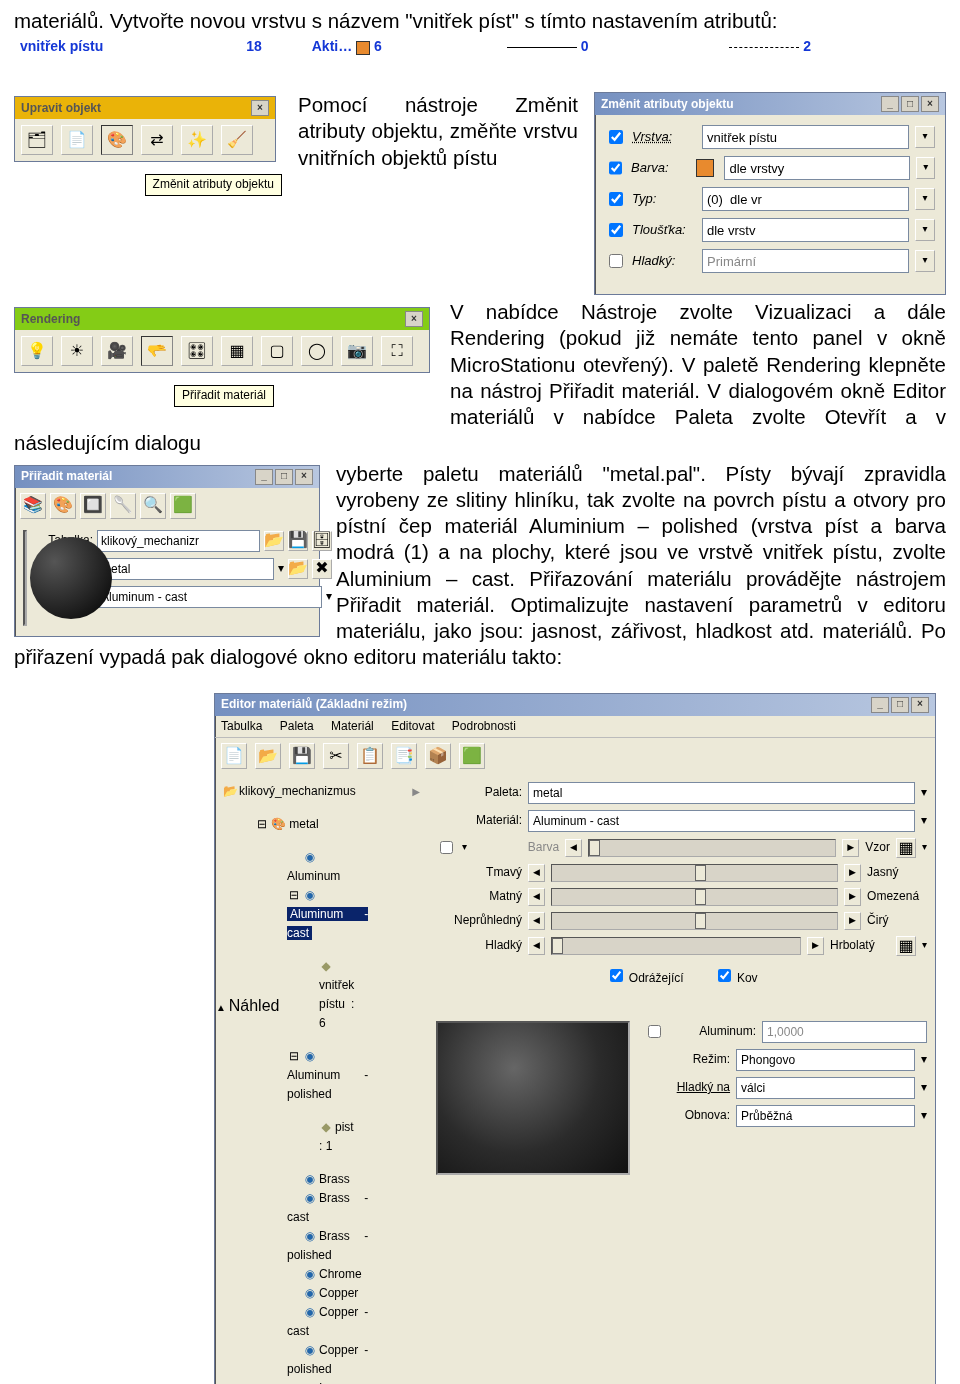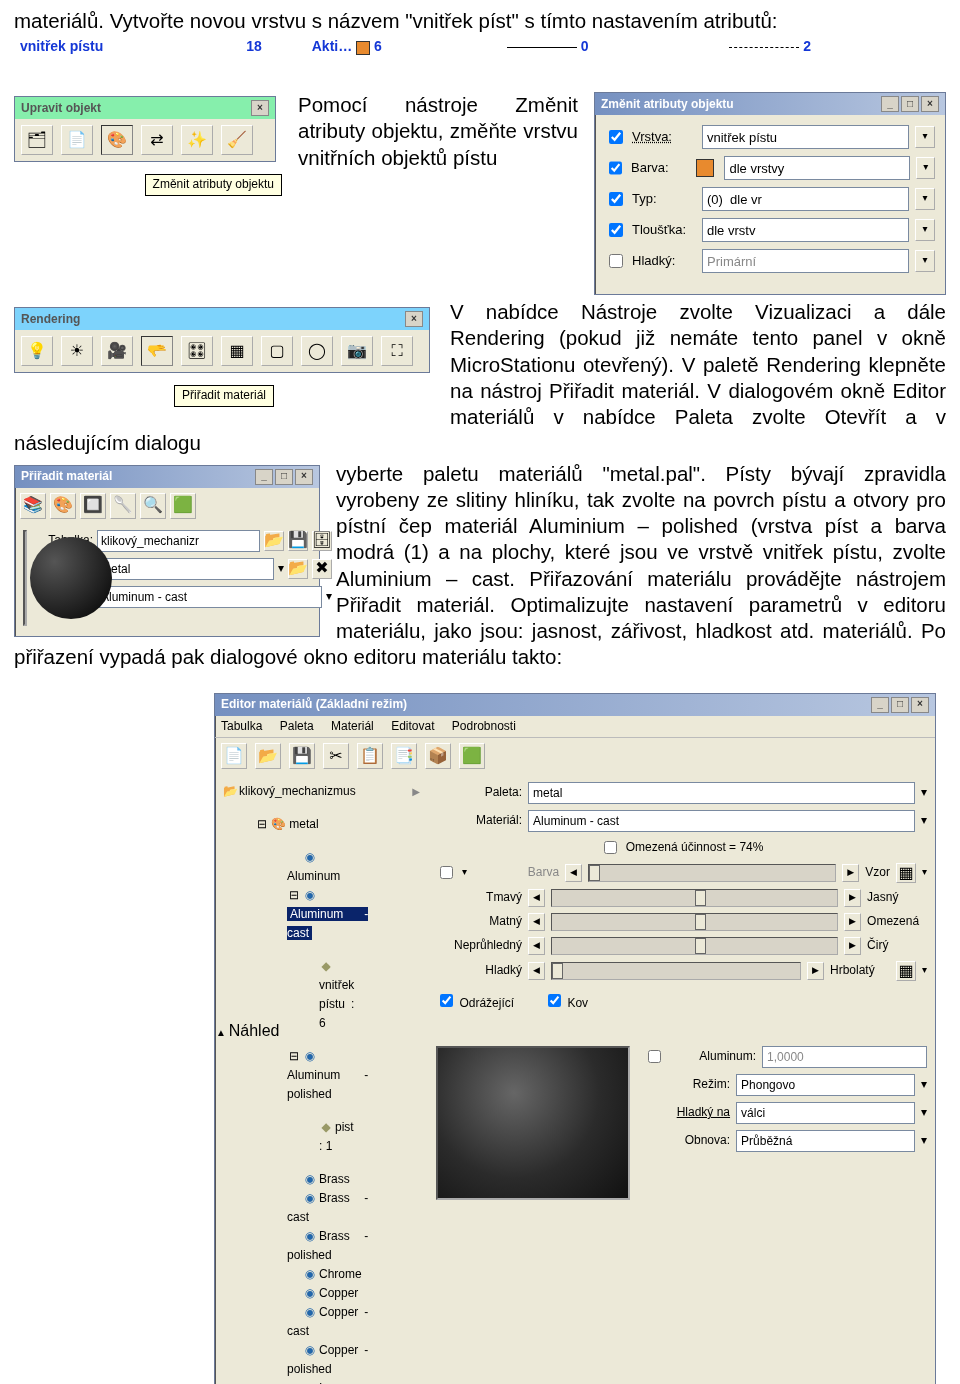--- a/index.html
+++ b/index.html
@@ -17,21 +17,21 @@
   .titlebar .wbtn{display:inline-flex;gap:2px;}
   .titlebar .wb{width:16px;height:14px;background:#d8d4c8;border:1px solid #888;color:#333;font-size:10px;font-family:Arial;display:flex;align-items:center;justify-content:center;font-weight:bold;}
   .toolbox-body{padding:6px;display:flex;gap:8px;flex-wrap:wrap;background:#ece9d8;}
   .toolbtn{width:30px;height:28px;border:1px outset #fff;background:#ece9d8;display:flex;align-items:center;justify-content:center;font-size:16px;}
   .tooltip-box{background:#ffffe1;border:1px solid #000;padding:2px 7px;font-size:12px;display:inline-block;position:relative;}
 
   .attrdlg{width:350px;}
   .attrdlg .body{padding:10px 10px 14px 10px;}
   .attrdlg .frow{display:flex;align-items:center;margin-bottom:7px;gap:6px;}
   .attrdlg .cb{width:14px;height:14px;}
-  .attrdlg label{font-size:13px;width:64px;}
+  .attrdlg label{font-size:13px;width:64px;font-style:italic;}
   .attrdlg .field{flex:1;height:20px;font-size:13px;border:1px solid #7a8aa0;background:#fff;padding:1px 4px;}
   .attrdlg .dd{width:18px;height:20px;background:#ece9d8;border:1px outset #fff;text-align:center;font-size:10px;line-height:18px;}
   .swatch{width:18px;height:16px;border:1px solid #333;background:#e88a2e;display:inline-block;margin-right:4px;vertical-align:middle;}
   .disabled{background:#ece9d8;color:#888;}
 
   .assigndlg{width:304px;}
   .assigndlg .tb{padding:5px;display:flex;gap:4px;}
   .assigndlg .body{display:flex;padding:6px 8px 10px 8px;}
   .assigndlg .preview{width:92px;height:92px;border:2px inset #aaa;background:
      repeating-conic-gradient(#fff 0 25%,#ddd 0 50%) 0 0/20px 20px;position:relative;}
@@ -50,21 +50,21 @@
   .editor .tree ul{list-style:none;margin:14px;padding-left:18px;}
   .editor .tree .sel{background:#0a246a;color:#fff;padding:0 3px;}
   .editor .tree .ic{display:inline-block;width:14px;text-align:center;margin-right:2px;}
   .editor .props{flex:1;font-size:12px;}
   .editor .frow{display:flex;align-items:center;margin-bottom:6px;gap:6px;}
   .editor .frow label{width:86px;text-align:right;}
   .editor .frow .inp{flex:1;height:18px;border:1px solid #7a8aa0;background:#fff;font-size:12px;padding:1px 4px;}
   .editor .slider{flex:1;height:16px;background:#d8d4c8;border:1px inset #aaa;position:relative;}
   .editor .slider .th{position:absolute;width:9px;height:14px;background:#ece9d8;border:1px solid #666;top:0;}
   .editor .arrowbtn{width:15px;height:16px;background:#ece9d8;border:1px outset #fff;font-size:9px;display:flex;align-items:center;justify-content:center;}
-  .editor .pair{display:flex;gap:30px;margin:10px 0 10px 0;}
+  .editor .pair{display:flex;gap:30px;margin:10px 0 10px 0;justify-content:center;}
   .editor .previewbig{width:190px;height:150px;border:2px inset #aaa;background:radial-gradient(circle at 40% 30%,#666,#2b2b2b 55%,#111);}
   .sec-hdr{font-size:16px;margin:6px 0 4px 0;}
   .sec-hdr::before{content:"▲ ";font-size:10px;}
 
   .doc-text{font-size:20.5px;line-height:1.28;}
   .doc-text p{margin:0 0 4px 0;}
   .float-l{float:left;margin:4px 16px 4px 0;}
   .float-r{float:right;margin:0 0 4px 16px;}
   .clear{clear:both;}
 </style>
@@ -130,21 +130,21 @@
           <input type="checkbox" class="cb" style="">
           <label>Hladký:</label>
           <input class="field disabled" value="Primární" style="">
             <span class="dd">▾</span>
         </div>
       </div>
     </div>
 
     <div class="float-l" style="width:268px">
       <div class="win" style="width:260px">
-        <div class="titlebar" style="background:#86efac;color:#555">
+        <div class="titlebar" style="background:#eab308;color:#555">
           <span>Upravit objekt</span>
           <span class="wbtn">
               <span class="wb">×</span>
             </span>
         </div>
         <div class="toolbox-body">
           <div class="toolbtn">🗂</div>
           <div class="toolbtn">📄</div>
           <div class="toolbtn" style="border:1px inset #888">🎨</div>
           <div class="toolbtn">⇄</div>
@@ -156,21 +156,21 @@
         <span class="tooltip-box">Změnit atributy objektu</span>
       </div>
     </div>
 
     <p class="justify" style="margin-left:280px;margin-right:360px">Pomocí nástroje Změnit atributy objektu, změňte vrstvu vnitřních objektů pístu</p>
     <div class="clear"></div>
   </div>
 
   <div class="float-l" style="width:420px;margin-top:8px">
     <div class="win" style="width:414px">
-      <div class="titlebar" style="background:#7dd3fc;color:#555">
+      <div class="titlebar" style="background:#84cc16;color:#555">
         <span>Rendering</span>
         <span class="wbtn">
             <span class="wb">×</span>
           </span>
       </div>
       <div class="toolbox-body">
         <div class="toolbtn">💡</div>
         <div class="toolbtn">☀</div>
         <div class="toolbtn">🎥</div>
         <div class="toolbtn" style="border:1px inset #888">🫳</div>
@@ -298,24 +298,20 @@
         <div class="frow">
           <label>Paleta:</label>
           <input class="inp" value="metal" style="">
           <span class="dd">▾</span>
         </div>
         <div class="frow">
           <label>Materiál:</label>
           <input class="inp" value="Aluminum - cast" style="">
           <span class="dd">▾</span>
         </div>
-        <div class="frow" style="justify-content:center">
-          <input type="checkbox" class="cb" style="">
-          <span>Omezená účinnost = 74%</span>
-        </div>
 
         <div class="frow">
           <input type="checkbox" class="cb" style="">
             <span style="font-size:10px">▾</span>
           <label style="color:#888">Barva</label>
           <span class="arrowbtn">◀</span>
           <div class="slider">
               <div class="th" style="left:0"></div>
             </div>
           <span class="arrowbtn">▶</span>

